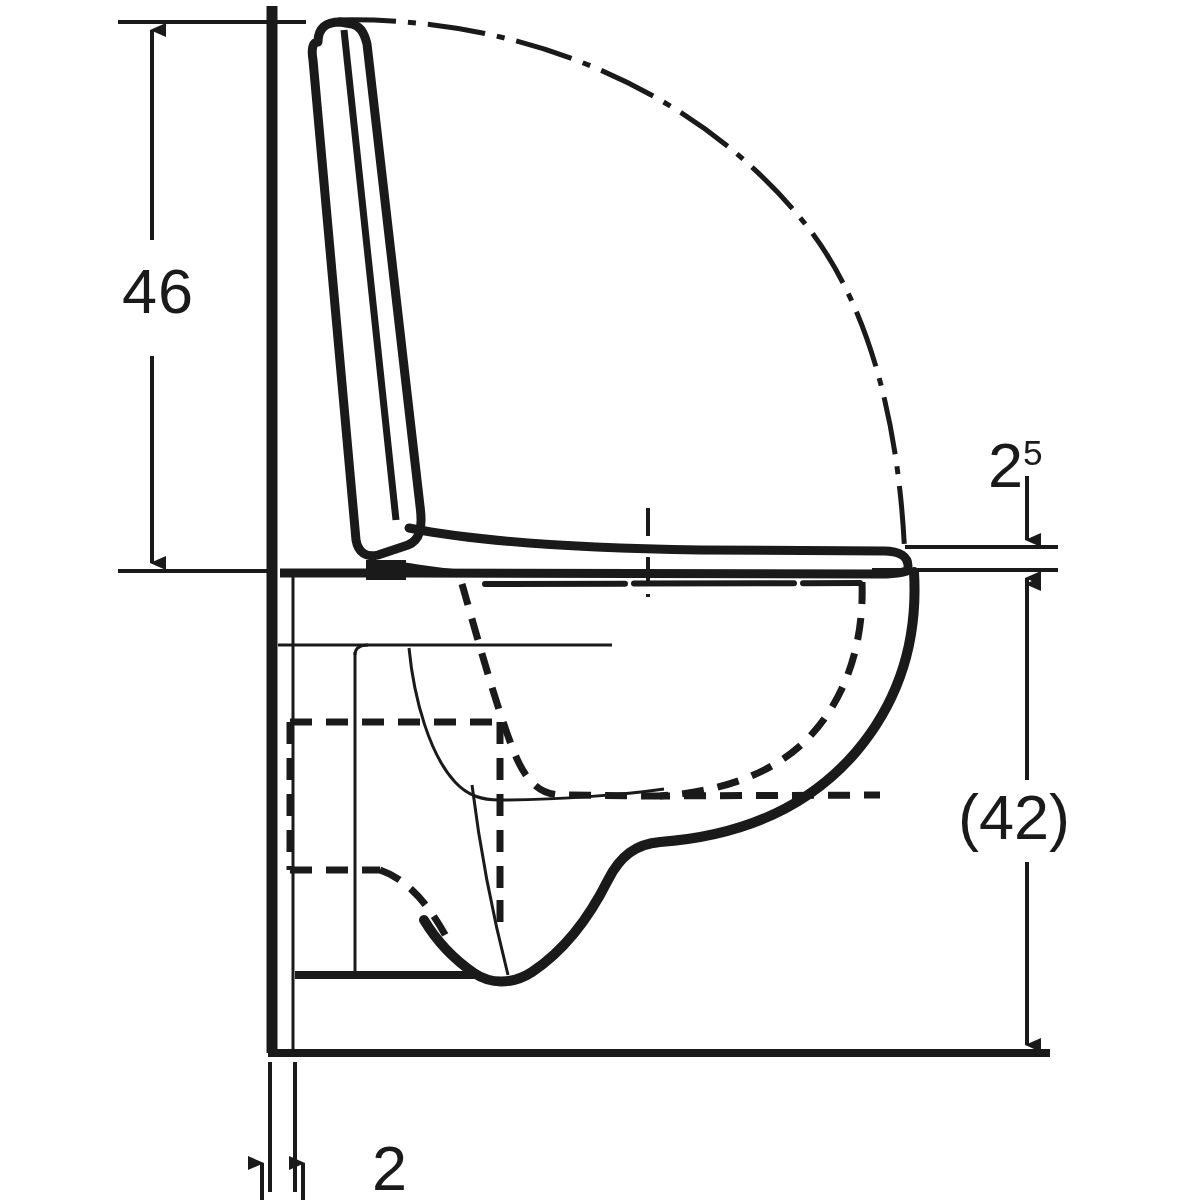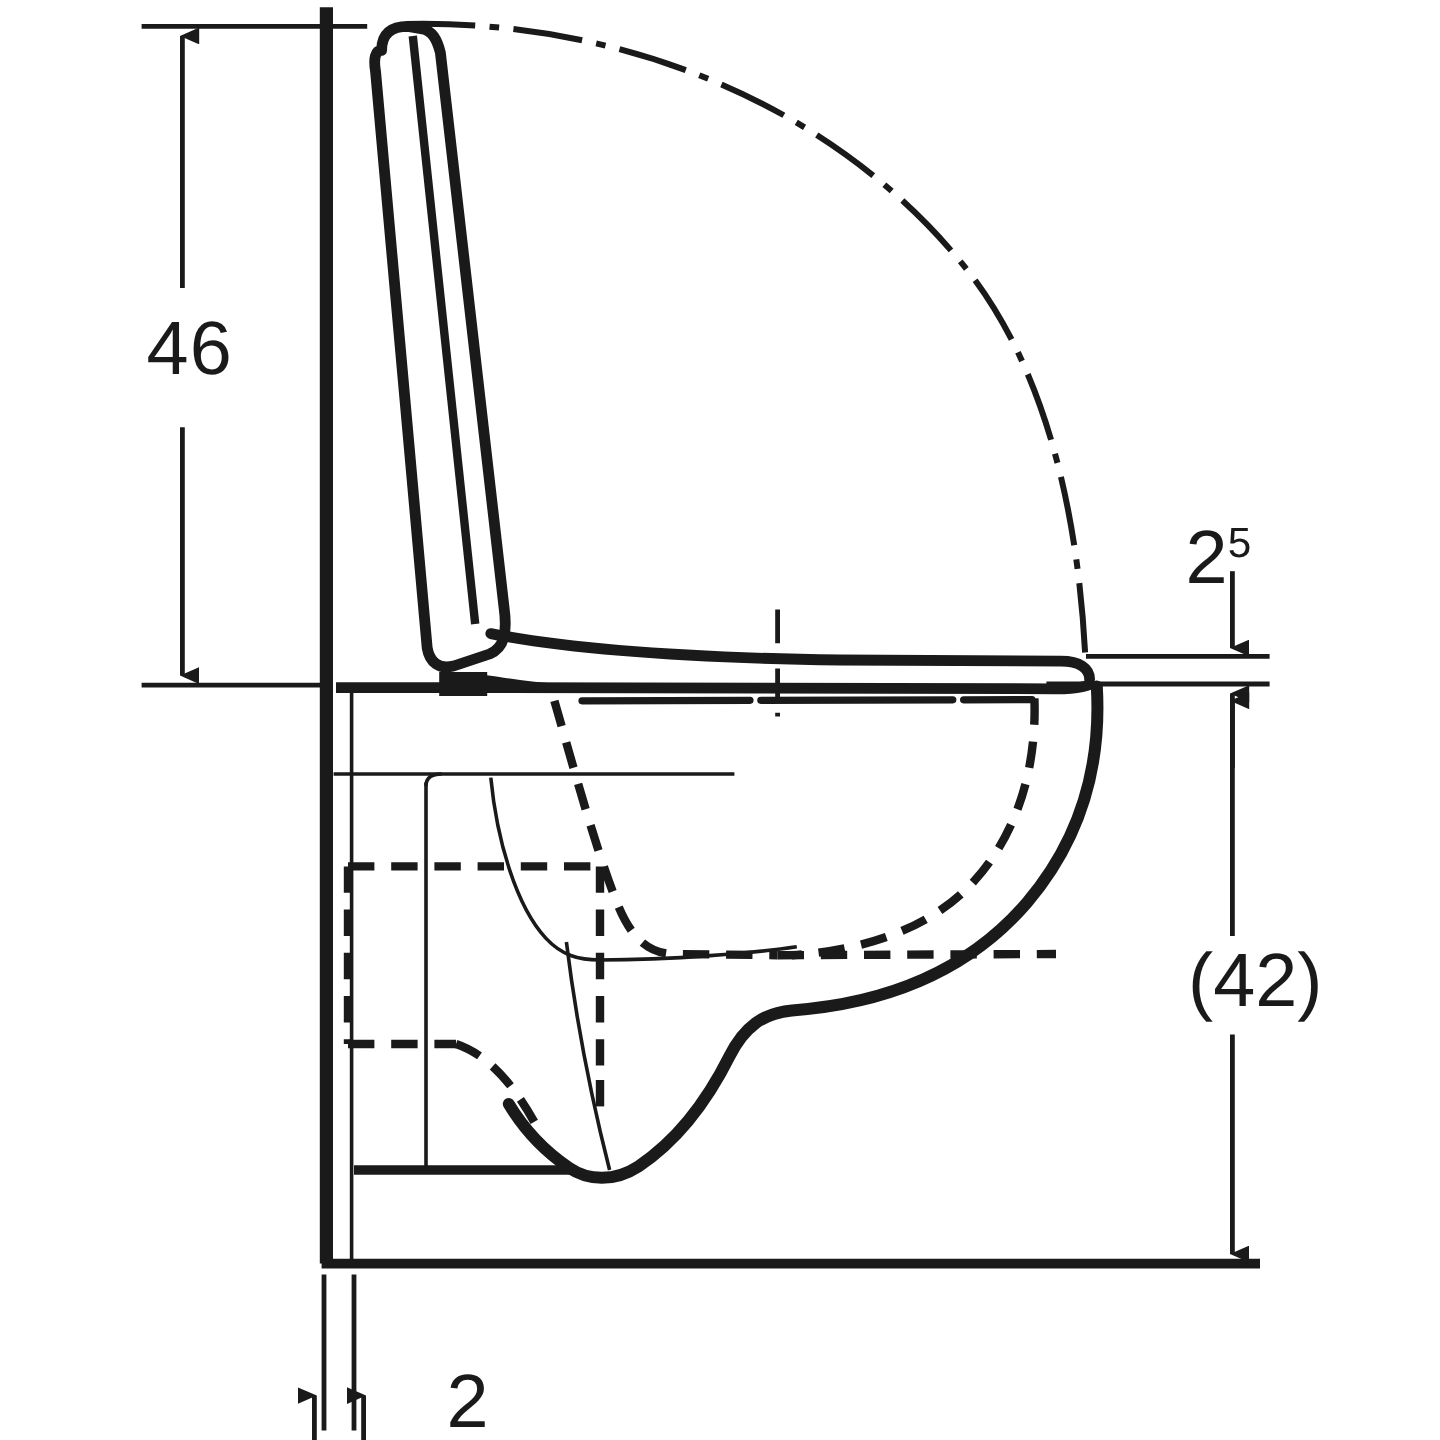--- a/index.html
+++ b/index.html
@@ -32,21 +32,21 @@
     white-space: nowrap;
     user-select: none;
   }
   .dim-label sup {
     font-size: 0.56em;
     vertical-align: super;
     line-height: 0;
   }
   #label-46  { left: 122px; top: 260px; font-size: 63px; letter-spacing: 1px; }
   #label-25  { left: 988px; top: 398px; font-size: 63px; letter-spacing: 0px; margin-top: 36px; }
-  #label-42  { left: 958px; top: 786px; font-size: 63px; letter-spacing: 0px; margin-left: 32px; }
+  #label-42  { left: 958px; top: 786px; font-size: 63px; letter-spacing: 0px; }
   #label-2   { left: 372px; top: 1137px; font-size: 63px; }
 </style>
 </head>
 <body>
 
 <div id="canvas-root">
 
   <svg id="drawing" viewBox="0 0 1200 1200">
 
     <defs>

